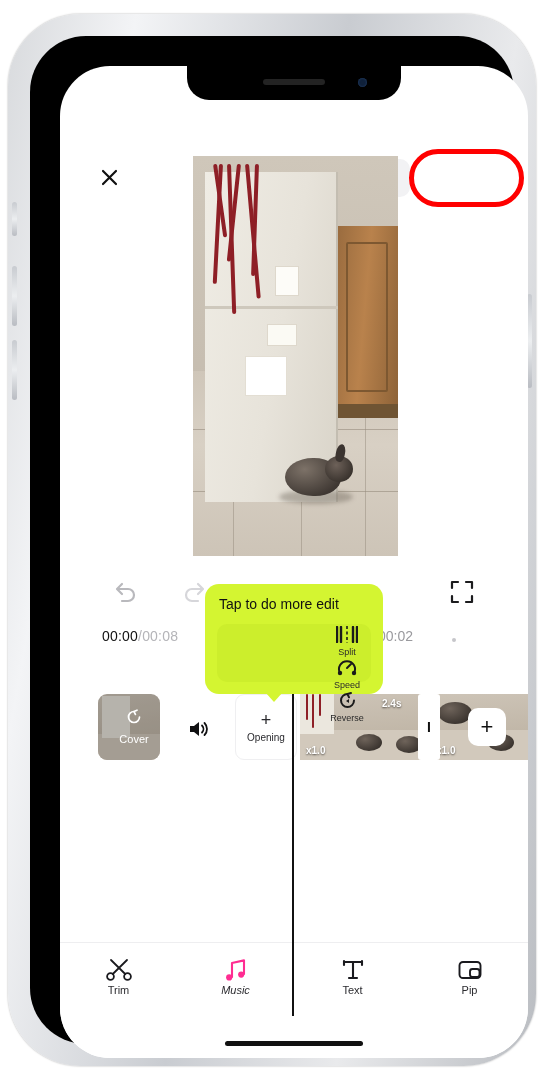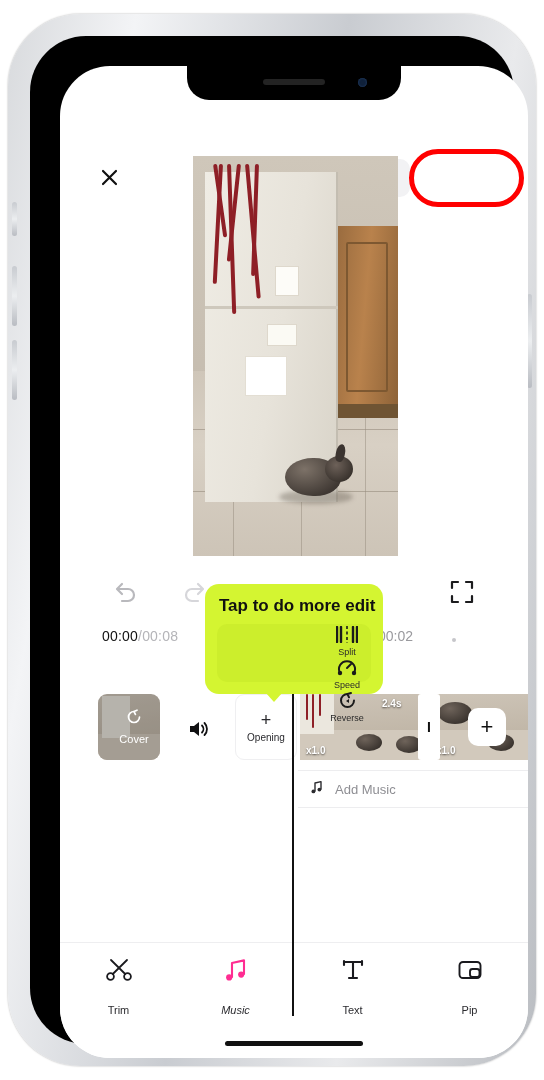--- a/index.html
+++ b/index.html
@@ -240,21 +240,21 @@
   
   #edit-popover {
     position: absolute; left: 145px; top: 518px;
     width: 178px; height: 110px;
     background: #d4f531;
     border-radius: 14px;
     z-index: 25;
   }
   #edit-popover-title {
     position: absolute; left: 14px; top: 12px;
-    font-size: 17px; font-weight: 700; color: #111;
+    font-size: 14px; font-weight: 400; color: #111;
   }
   #edit-popover-actions {
     position: absolute; left: 12px; top: 40px;
     width: 154px; height: 58px;
     background: #ccee2c;
     border-radius: 10px;
     display: flex; align-items: flex-end; justify-content: space-around; flex-direction: column;
   }
   .popover-action {
     display: flex; flex-direction: column; align-items: center; gap: 3px;
@@ -379,21 +379,21 @@
     position: absolute; left: 0; bottom: 0; width: 468px; height: 116px;
     background: #fff;
     border-top: 1px solid #eeeef0;
   }
   #tabbar-inner {
     position: absolute; left: 0; top: 14px; width: 468px; height: 64px;
     display: flex; align-items: flex-start;
   }
   .tab-item {
     flex: 1;
-    display: flex; flex-direction: column; align-items: center; gap: 21px;
+    display: flex; flex-direction: column; align-items: center; gap: 1px;
   }
   .tab-item .tb-icon { height: 26px; display: flex; align-items: center; justify-content: center; }
   .tab-item .tb-label { font-size: 11px; color: #2b2b2f; }
   .tab-item.active .tb-label { color: #2b2b2f; font-style: italic; }
   #home-indicator {
     position: absolute; left: 50%; transform: translateX(-50%);
     bottom: 12px; width: 138px; height: 5px;
     border-radius: 3px; background: #111;
   }
 </style>
@@ -573,30 +573,20 @@
         <div id="clip-duration">2.4s</div>
 
         <div id="clip-divider">
           <span>I</span>
         </div>
 
         <div id="add-clip-button">
           <span>+</span>
         </div>
 
-        <div id="add-music-bar">
-          <span class="am-icon">
-            <svg width="15" height="15" viewBox="0 0 15 15">
-              <path d="M5 11 V3 L11 1.6 V9" stroke="#2b2b2f" stroke-width="1.4" fill="none" stroke-linecap="round" stroke-linejoin="round"></path>
-              <circle cx="3.4" cy="11.4" r="1.9" fill="#2b2b2f"></circle>
-              <circle cx="9.4" cy="9.6" r="1.9" fill="#2b2b2f"></circle>
-            </svg>
-          </span>
-          <span class="am-label">Add Music</span>
-        </div>
 
         <div id="playhead"></div>
       </div>
 
       <div id="bottom-tabbar">
         <div id="tabbar-inner">
 
           <div class="tab-item">
             <span class="tb-icon">
               <svg width="26" height="24" viewBox="0 0 26 24">

